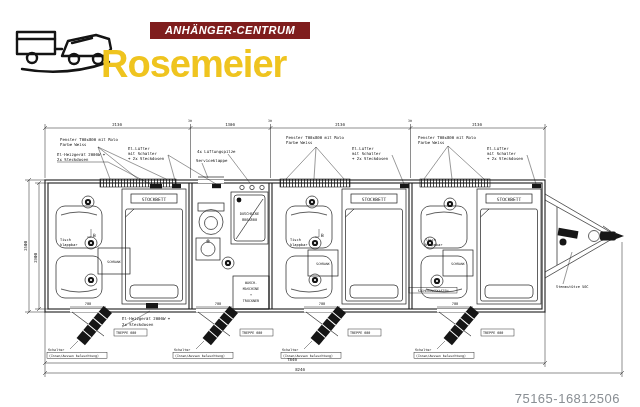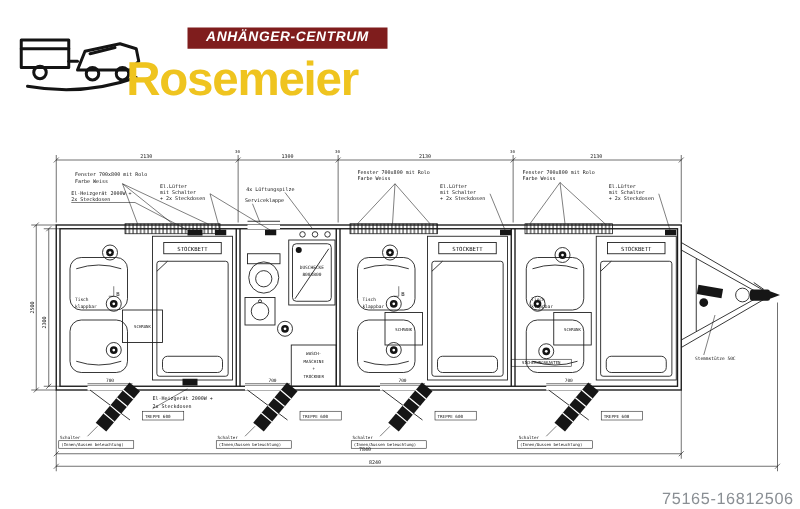--- a/index.html
+++ b/index.html
@@ -5,21 +5,21 @@
   html,body{margin:0;padding:0;background:#ffffff;}
   #stage{position:relative;width:640px;height:407px;background:#ffffff;overflow:hidden;
          font-family:"Liberation Sans",sans-serif;}
   
   #banner{position:absolute;left:150px;top:22px;width:160px;height:17px;background:#7f1d1d;
           color:#ffffff;font-weight:bold;font-style:italic;font-size:11px;line-height:17px;
           text-align:center;letter-spacing:.5px;}
   #brand{position:absolute;left:101px;top:43px;font-size:38px;font-weight:bold;
          color:#efc41f;letter-spacing:-1px;white-space:nowrap;}
   
-  #wm{position:absolute;right:5px;bottom:1px;font-size:13px;color:#8a8f94;letter-spacing:.5px;}
+  #wm{position:absolute;right:20px;bottom:1px;font-size:13px;color:#8a8f94;letter-spacing:.5px;}
   
   svg{position:absolute;left:0;top:0;}
   svg text{fill:#141414;font-family:"DejaVu Sans Mono",monospace;}
   .t32{font-size:3.2px}.t34{font-size:3.4px}.t36{font-size:3.6px}
   .t4{font-size:4px}.t45{font-size:4.5px}
   .mid{text-anchor:middle}
   .w{stroke:#1c1c1c;stroke-width:1.1;fill:none}           
   .f{stroke:#1c1c1c;stroke-width:.7;fill:none}            
   .d{stroke:#1c1c1c;stroke-width:.5;fill:none}            
   .l{stroke:#1c1c1c;stroke-width:.45;fill:none}           

